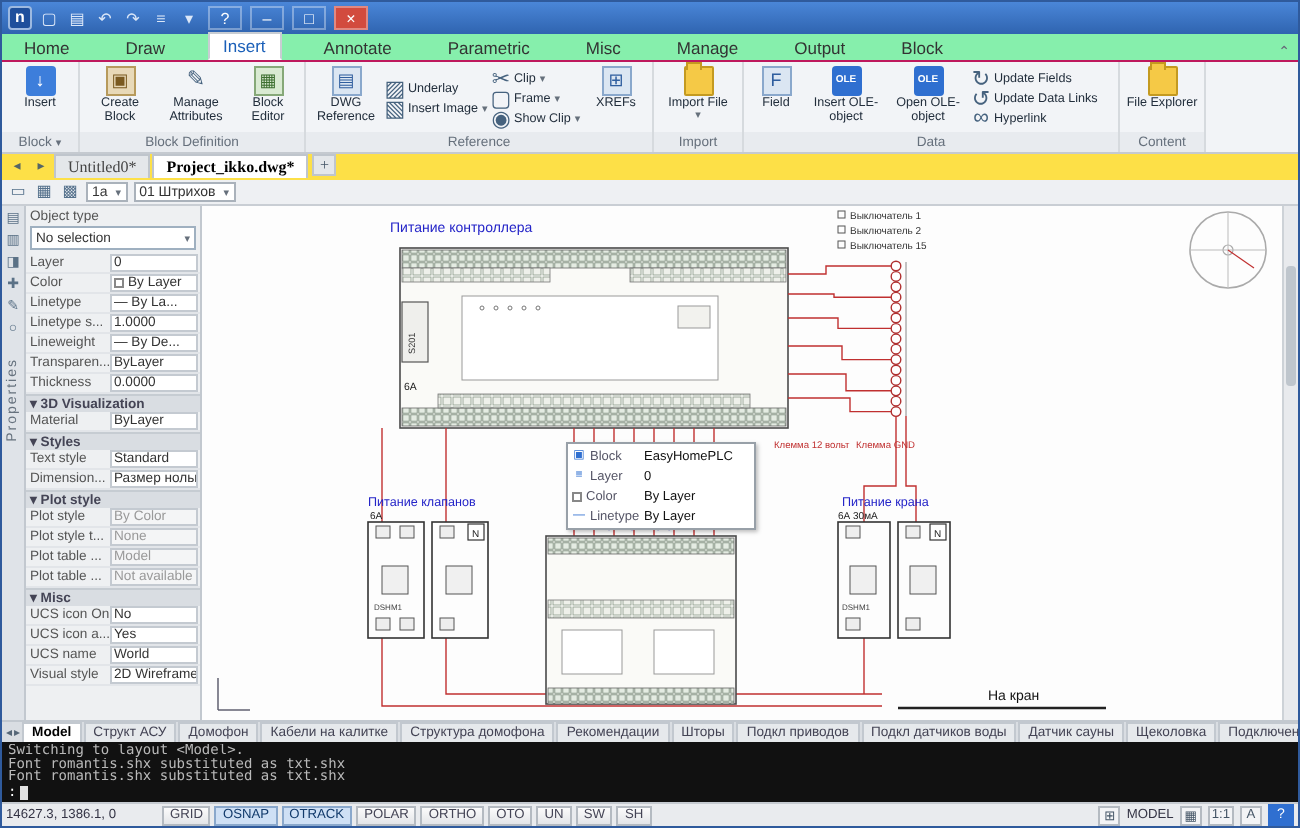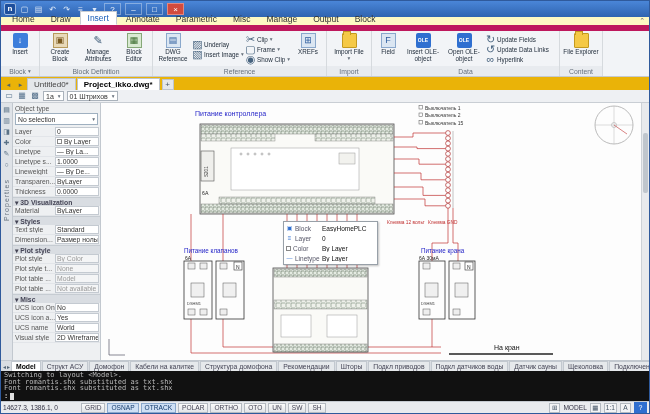--- a/index.html
+++ b/index.html
@@ -9,21 +9,21 @@
 
   
   .titlebar { height:16px; background:linear-gradient(#4a86d8,#2f64b0); color:#fff; display:flex; align-items:center; padding:0 3px; gap:3px; flex:0 0 auto; }
   .logo { width:12px; height:12px; background:#1e4f9c; border:1px solid #9db9e0; color:#fff; font-size:8px; font-weight:bold; text-align:center; line-height:10px; border-radius:2px; }
   .qa-icon { width:11px; height:11px; color:#dbe7f8; font-size:8px; text-align:center; line-height:11px; }
   .tb-title { flex:1; text-align:center; font-size:8.5px; white-space:nowrap; overflow:hidden; }
   .wbtn { width:17px; height:12px; display:flex; align-items:center; justify-content:center; font-size:8px; color:#fff; border:1px solid rgba(255,255,255,.35); margin-left:1px; }
   .wbtn.close { background:#d24b3e; }
 
   
-  .ribbon-tabs { height:14px; background:#fef9c3; border-bottom:6px solid #be185d; display:flex; align-items:flex-end; padding:0 4px; gap:2px; font-size:8.5px; color:#333; flex:0 0 auto; }
+  .ribbon-tabs { height:14px; background:#86efac; border-bottom:1px solid #be185d; display:flex; align-items:flex-end; padding:0 4px; gap:14px; font-size:8.5px; color:#333; flex:0 0 auto; }
   .rtab { padding:1px 7px; white-space:nowrap; }
   .rtab.active { background:#fff; border:1px solid #c8cdd3; border-bottom:1px solid #fff; color:#1a5fb8; }
   .rtabs-right { margin-left:auto; color:#667; font-size:7px; }
 
   
   .ribbon { height:46px; background:#f2f4f7; border-bottom:1px solid #c5cad0; display:flex; align-items:stretch; flex:0 0 auto; overflow:hidden; }
   .rgroup { display:flex; flex-direction:column; border-right:1px solid #d6dade; }
   .rgroup-items { flex:1; display:flex; align-items:stretch; padding:1px 2px 0 2px; gap:1px; }
   .rgroup-title { height:10px; font-size:6.8px; color:#66707c; text-align:center; background:#e8ebef; display:flex; align-items:center; justify-content:center; gap:2px; white-space:nowrap; padding:0 3px; }
   .rbig { display:flex; flex-direction:column; align-items:center; font-size:6.3px; color:#222e3c; text-align:center; line-height:1.08; padding-top:1px; }
@@ -35,21 +35,21 @@
   .ic-tan  { background:#e8d9b8; color:#7a5a20; border:1px solid #b79a5c; font-size:9px; }
   .ic-grn  { background:#d9ead2; color:#3c6e2f; border:1px solid #86a878; font-size:9px; }
   .ic-ref  { background:#dbe6f2; color:#2f5e9e; border:1px solid #8aa8cc; font-size:9px; }
   .ic-ole  { background:#2f6fd0; color:#fff; border-radius:2px; font-size:5px; font-weight:bold; }
   .ic-plain{ color:#46627e; font-size:11px; }
   .ic-folder { background:#f5c946; border:1px solid #c49a20; border-radius:1px; position:relative; }
   .ic-folder::before { content:""; position:absolute; top:-3px; left:0; width:6px; height:3px; background:#f5c946; border:1px solid #c49a20; border-bottom:none; }
   .carat { font-size:5.5px; color:#66707c; }
 
   
-  .doc-tabbar { height:13px; background:#eab308; display:flex; align-items:flex-end; padding-left:2px; gap:1px; font-size:8px; flex:0 0 auto; }
+  .doc-tabbar { height:13px; background:#fde047; display:flex; align-items:flex-start; padding-left:2px; gap:1px; font-size:8px; flex:0 0 auto;font-family:Liberation Serif, serif; }
   .dnav { width:11px; height:11px; display:flex; align-items:center; justify-content:center; color:#566; font-size:7px; }
   .dtab { padding:1px 6px; background:#e4e7ea; border:1px solid #bfc5cc; border-bottom:none; color:#444; white-space:nowrap; }
   .dtab.active { background:#fff; font-weight:bold; color:#000; }
   .dplus { width:12px; height:11px; display:flex; align-items:center; justify-content:center; color:#456; border:1px solid #bfc5cc; background:#e4e7ea; margin-left:1px; }
 
   
   .quickbar { height:13px; background:#eef0f3; border-bottom:1px solid #c9ced4; display:flex; align-items:center; padding:0 3px; gap:3px; flex:0 0 auto; }
   .qicon { width:10px; height:10px; font-size:8px; color:#55718c; text-align:center; line-height:10px; }
   .qcombo { height:10px; background:#fff; border:1px solid #aab2bb; font-size:7px; display:flex; align-items:center; padding:0 2px; gap:4px; color:#333; white-space:nowrap; }
 

